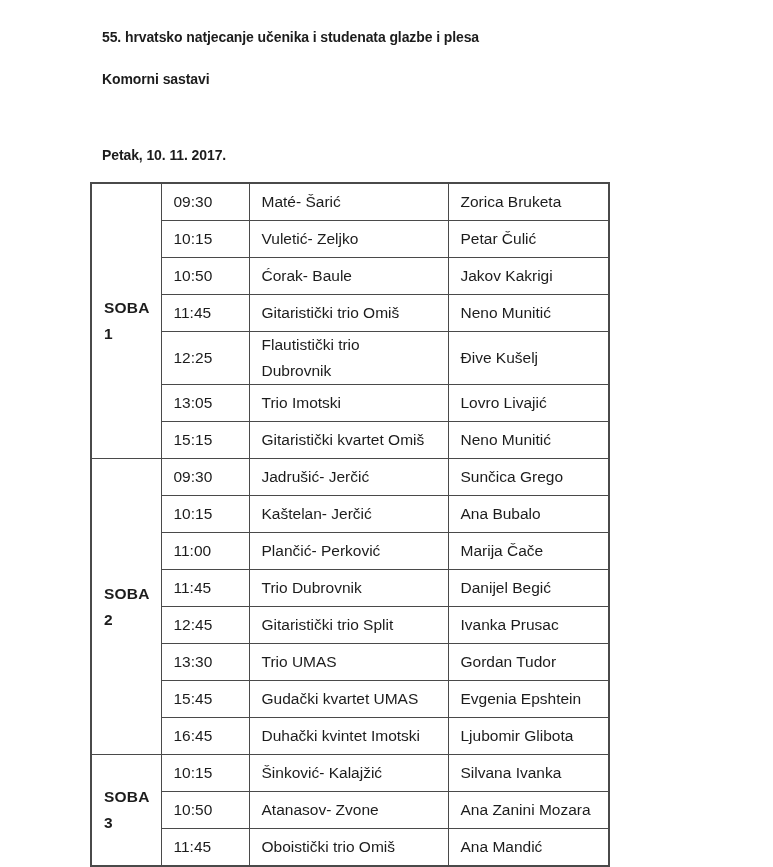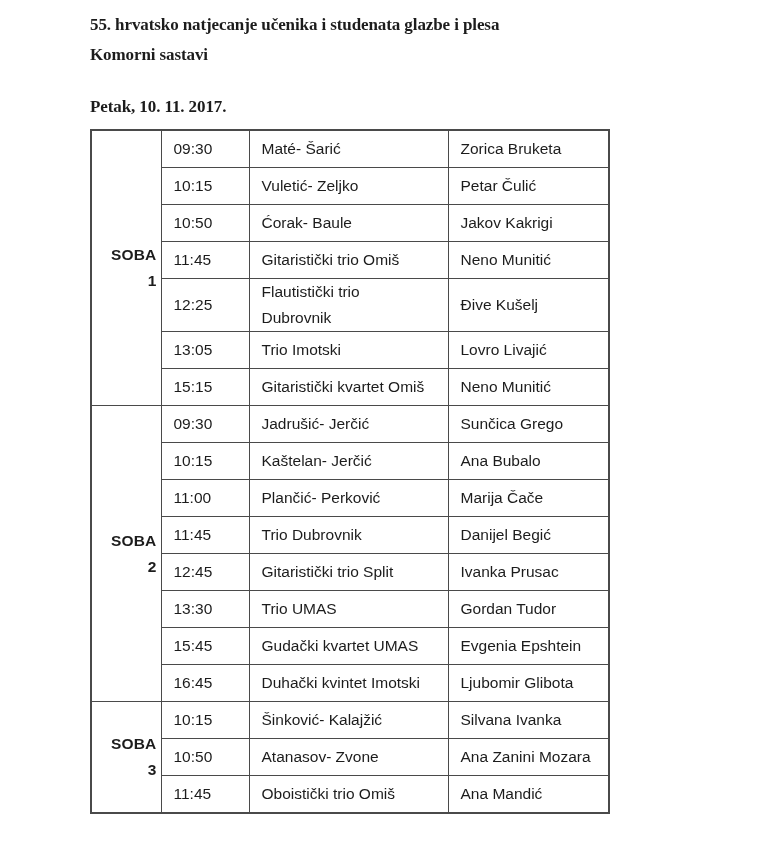--- a/index.html
+++ b/index.html
@@ -12,26 +12,25 @@
     height: 867px;
     font-family: "Liberation Sans", sans-serif;
     color: #1c1c1c;
     overflow: hidden;
   }
   .page {
     padding: 10px 0 0 90px;
     box-sizing: border-box;
   }
   .doc-header p {
-    margin: 0;
-    font-size: 17px;
+    margin: 12px;
+    font-size: 14px;
     font-weight: bold;
     line-height: 30px;
     letter-spacing: -0.1px;
-    font-family: Liberation Serif, serif;
   }
   .spacer {
     height: 22px;
   }
   table.schedule {
     border-collapse: collapse;
     table-layout: fixed;
     margin-top: 7px;
     border: 2px solid #4a4a4a;
   }
@@ -39,21 +38,21 @@
     border: 1px solid #4a4a4a;
     font-size: 15.5px;
     line-height: 26px;
     padding: 0 4px 0 12px;
     height: 36px;
     vertical-align: middle;
     overflow: hidden;
     white-space: normal;
   }
   td.room-cell {
-    text-align: right;
+    text-align: left;
     font-weight: bold;
     font-size: 13.5px;
     padding: 0 2px;
     letter-spacing: 0.2px;
   }
   tr.tall td {
     height: 52px;
   }
   .wrap-narrow {
     display: inline-block;

